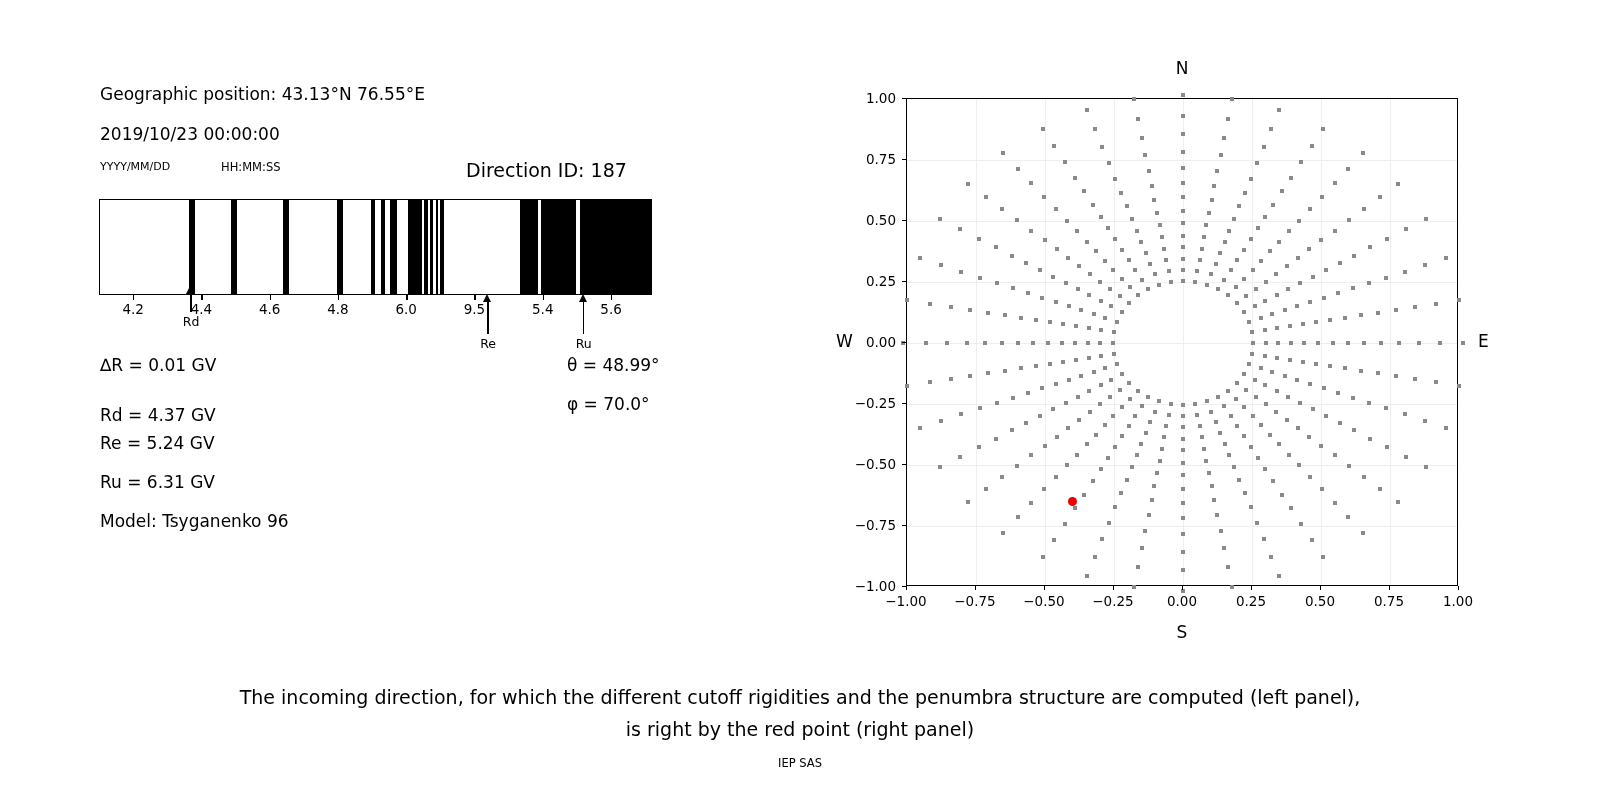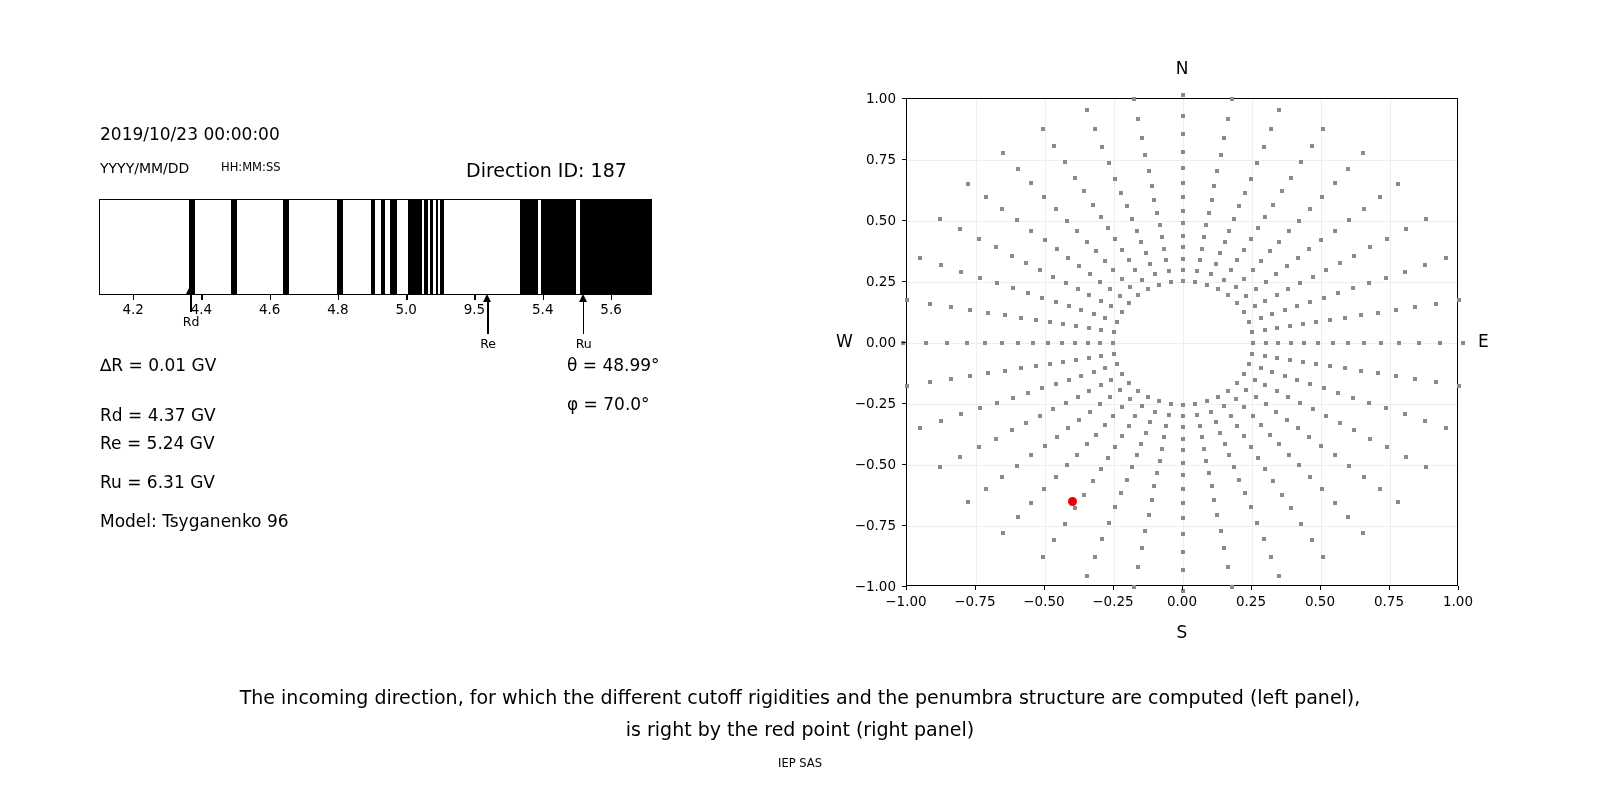--- a/index.html
+++ b/index.html
@@ -4,21 +4,21 @@
 <style>
   html,body{margin:0;padding:0;background:#ffffff;}
   body{width:1600px;height:800px;position:relative;overflow:hidden;
        font-family:"DejaVu Sans","Liberation Sans",sans-serif;color:#000;}
 
   
   #left-panel{position:absolute;left:0;top:0;width:700px;height:620px;}
 
   #geo-position{position:absolute;left:100px;top:84px;font-size:17px;white-space:nowrap;}
   #datetime-value{position:absolute;left:100px;top:124px;font-size:17px;white-space:nowrap;}
-  #date-format-label{position:absolute;left:100px;top:160px;font-size:14px;}
+  #date-format-label{position:absolute;left:100px;top:160px;font-size:11px;}
   #time-format-label{position:absolute;left:221px;top:160px;font-size:11.5px;}
   #direction-id{position:absolute;left:466px;top:159px;font-size:19px;white-space:nowrap;}
 
   
   #penumbra-wrap{position:absolute;left:99px;top:199px;width:553px;height:96px;}
   #penumbra-bar{position:absolute;left:0;top:0;width:553px;height:96px;
        border:1.3px solid #000;box-sizing:border-box;background:#fff;}
   .band{position:absolute;top:0;height:100%;background:#000;}
 
   
@@ -70,20 +70,21 @@
   #caption-line2{position:absolute;left:800px;top:718px;font-size:19px;
        transform:translateX(-50%);white-space:nowrap;}
   #footer-credit{position:absolute;left:800px;top:756px;font-size:11.5px;
        transform:translateX(-50%);white-space:nowrap;}
 </style>
 </head>
 <body>
 
 <div id="left-panel">
 
+  <div id="geo-position">Geographic position: 43.13°N 76.55°E</div>
 
   <div id="datetime-value">2019/10/23 00:00:00</div>
 
   <div id="date-format-label">YYYY/MM/DD</div>
 
   <div id="time-format-label">HH:MM:SS</div>
 
   <div id="direction-id">Direction ID: 187</div>
 
   <div id="penumbra-wrap">
@@ -109,21 +110,21 @@
   <div id="penumbra-axis">
       <div class="tickmark" style="left: 34.1358px;"></div>
       <div class="ticklabel" style="left: 34.1358px;">4.2</div>
       <div class="tickmark" style="left: 102.407px;"></div>
       <div class="ticklabel" style="left: 102.407px;">4.4</div>
       <div class="tickmark" style="left: 170.679px;"></div>
       <div class="ticklabel" style="left: 170.679px;">4.6</div>
       <div class="tickmark" style="left: 238.951px;"></div>
       <div class="ticklabel" style="left: 238.951px;">4.8</div>
       <div class="tickmark" style="left: 307.222px;"></div>
-      <div class="ticklabel" style="left: 307.222px;">5.0</div>
+      <div class="ticklabel" style="left: 307.222px;">6.0</div>
       <div class="tickmark" style="left: 375.494px;"></div>
       <div class="ticklabel" style="left: 375.494px;">9.5</div>
       <div class="tickmark" style="left: 443.765px;"></div>
       <div class="ticklabel" style="left: 443.765px;">5.4</div>
       <div class="tickmark" style="left: 512.037px;"></div>
       <div class="ticklabel" style="left: 512.037px;">5.6</div>
       <div class="marker-arrow" style="left: 85.1667px; top: -9px; height: 26px;">
         <div class="head"></div>
         <div class="shaft" style="top: 7px; height: 19px;"></div>
       </div>

